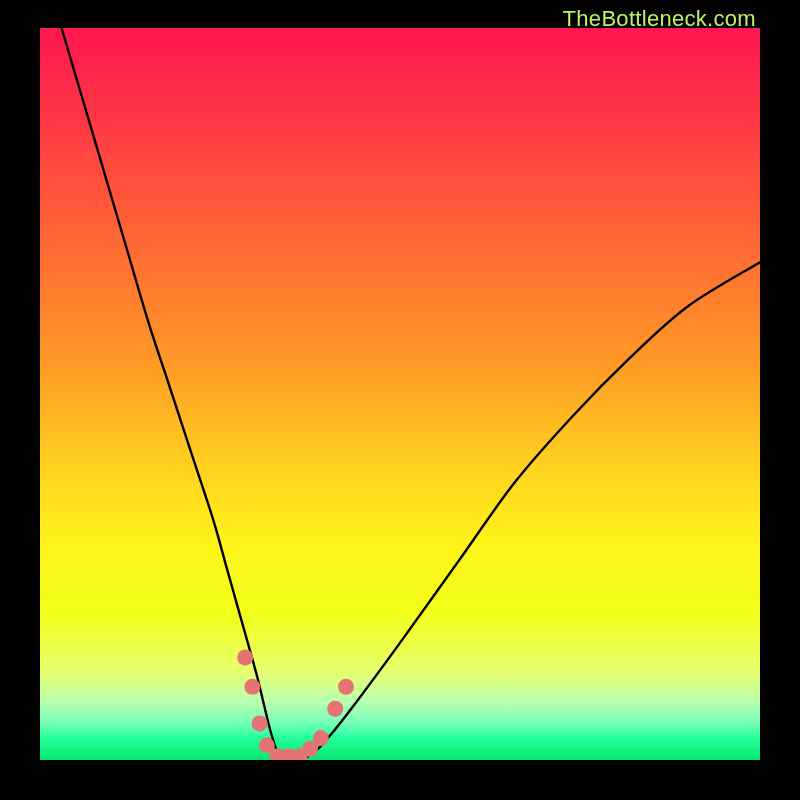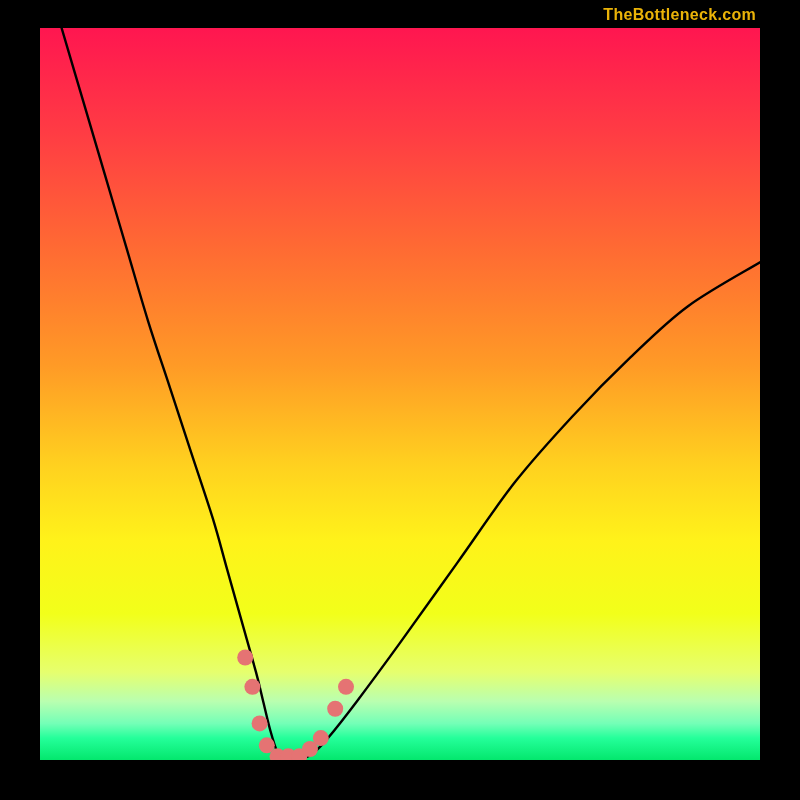--- a/index.html
+++ b/index.html
@@ -23,23 +23,23 @@
     position: absolute;
     left: 40px;
     top: 28px;
     width: 720px;
     height: 732px;
   }
   .watermark {
     position: absolute;
     top: 6px;
     right: 44px;
-    color: #eab308;
-    font-size: 16px;
-    font-weight: 700;
+    color: #bef264;
+    font-size: 22px;
+    font-weight: 400;
     letter-spacing: 0.3px;
     user-select: none;
   }
   svg { display: block; }
 </style>
 </head>
 <body>
 
 <div class="frame">
   <div class="watermark">TheBottleneck.com</div>

